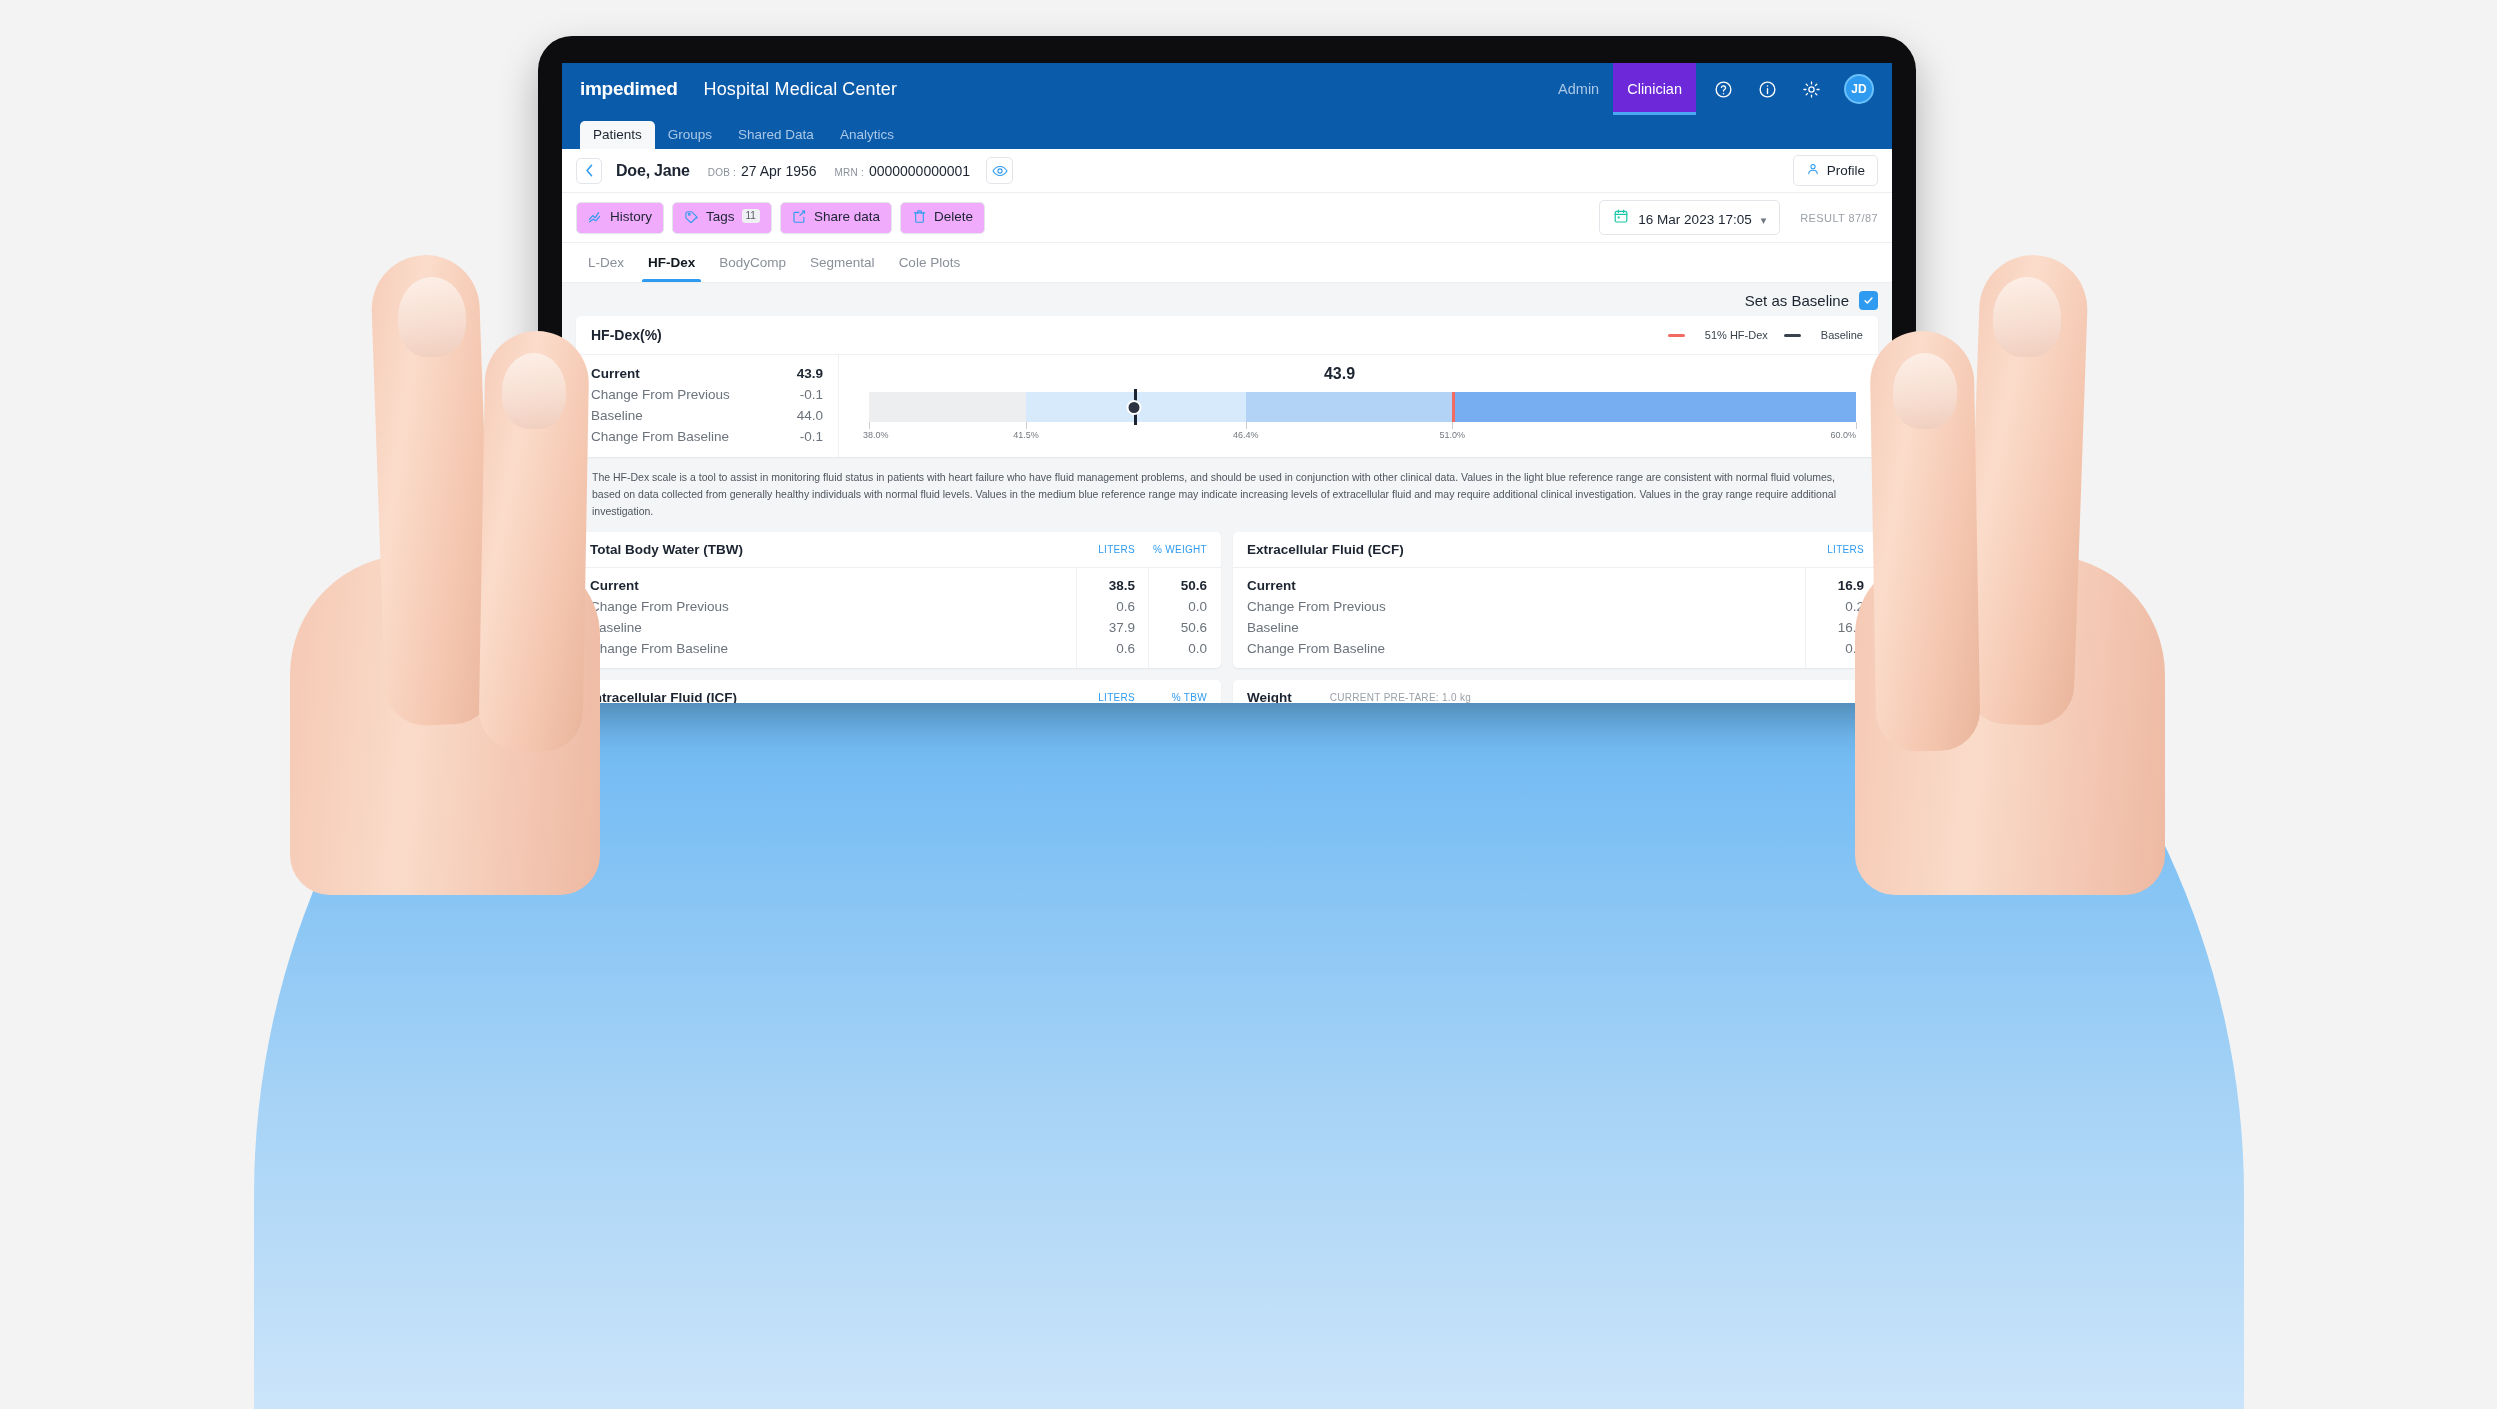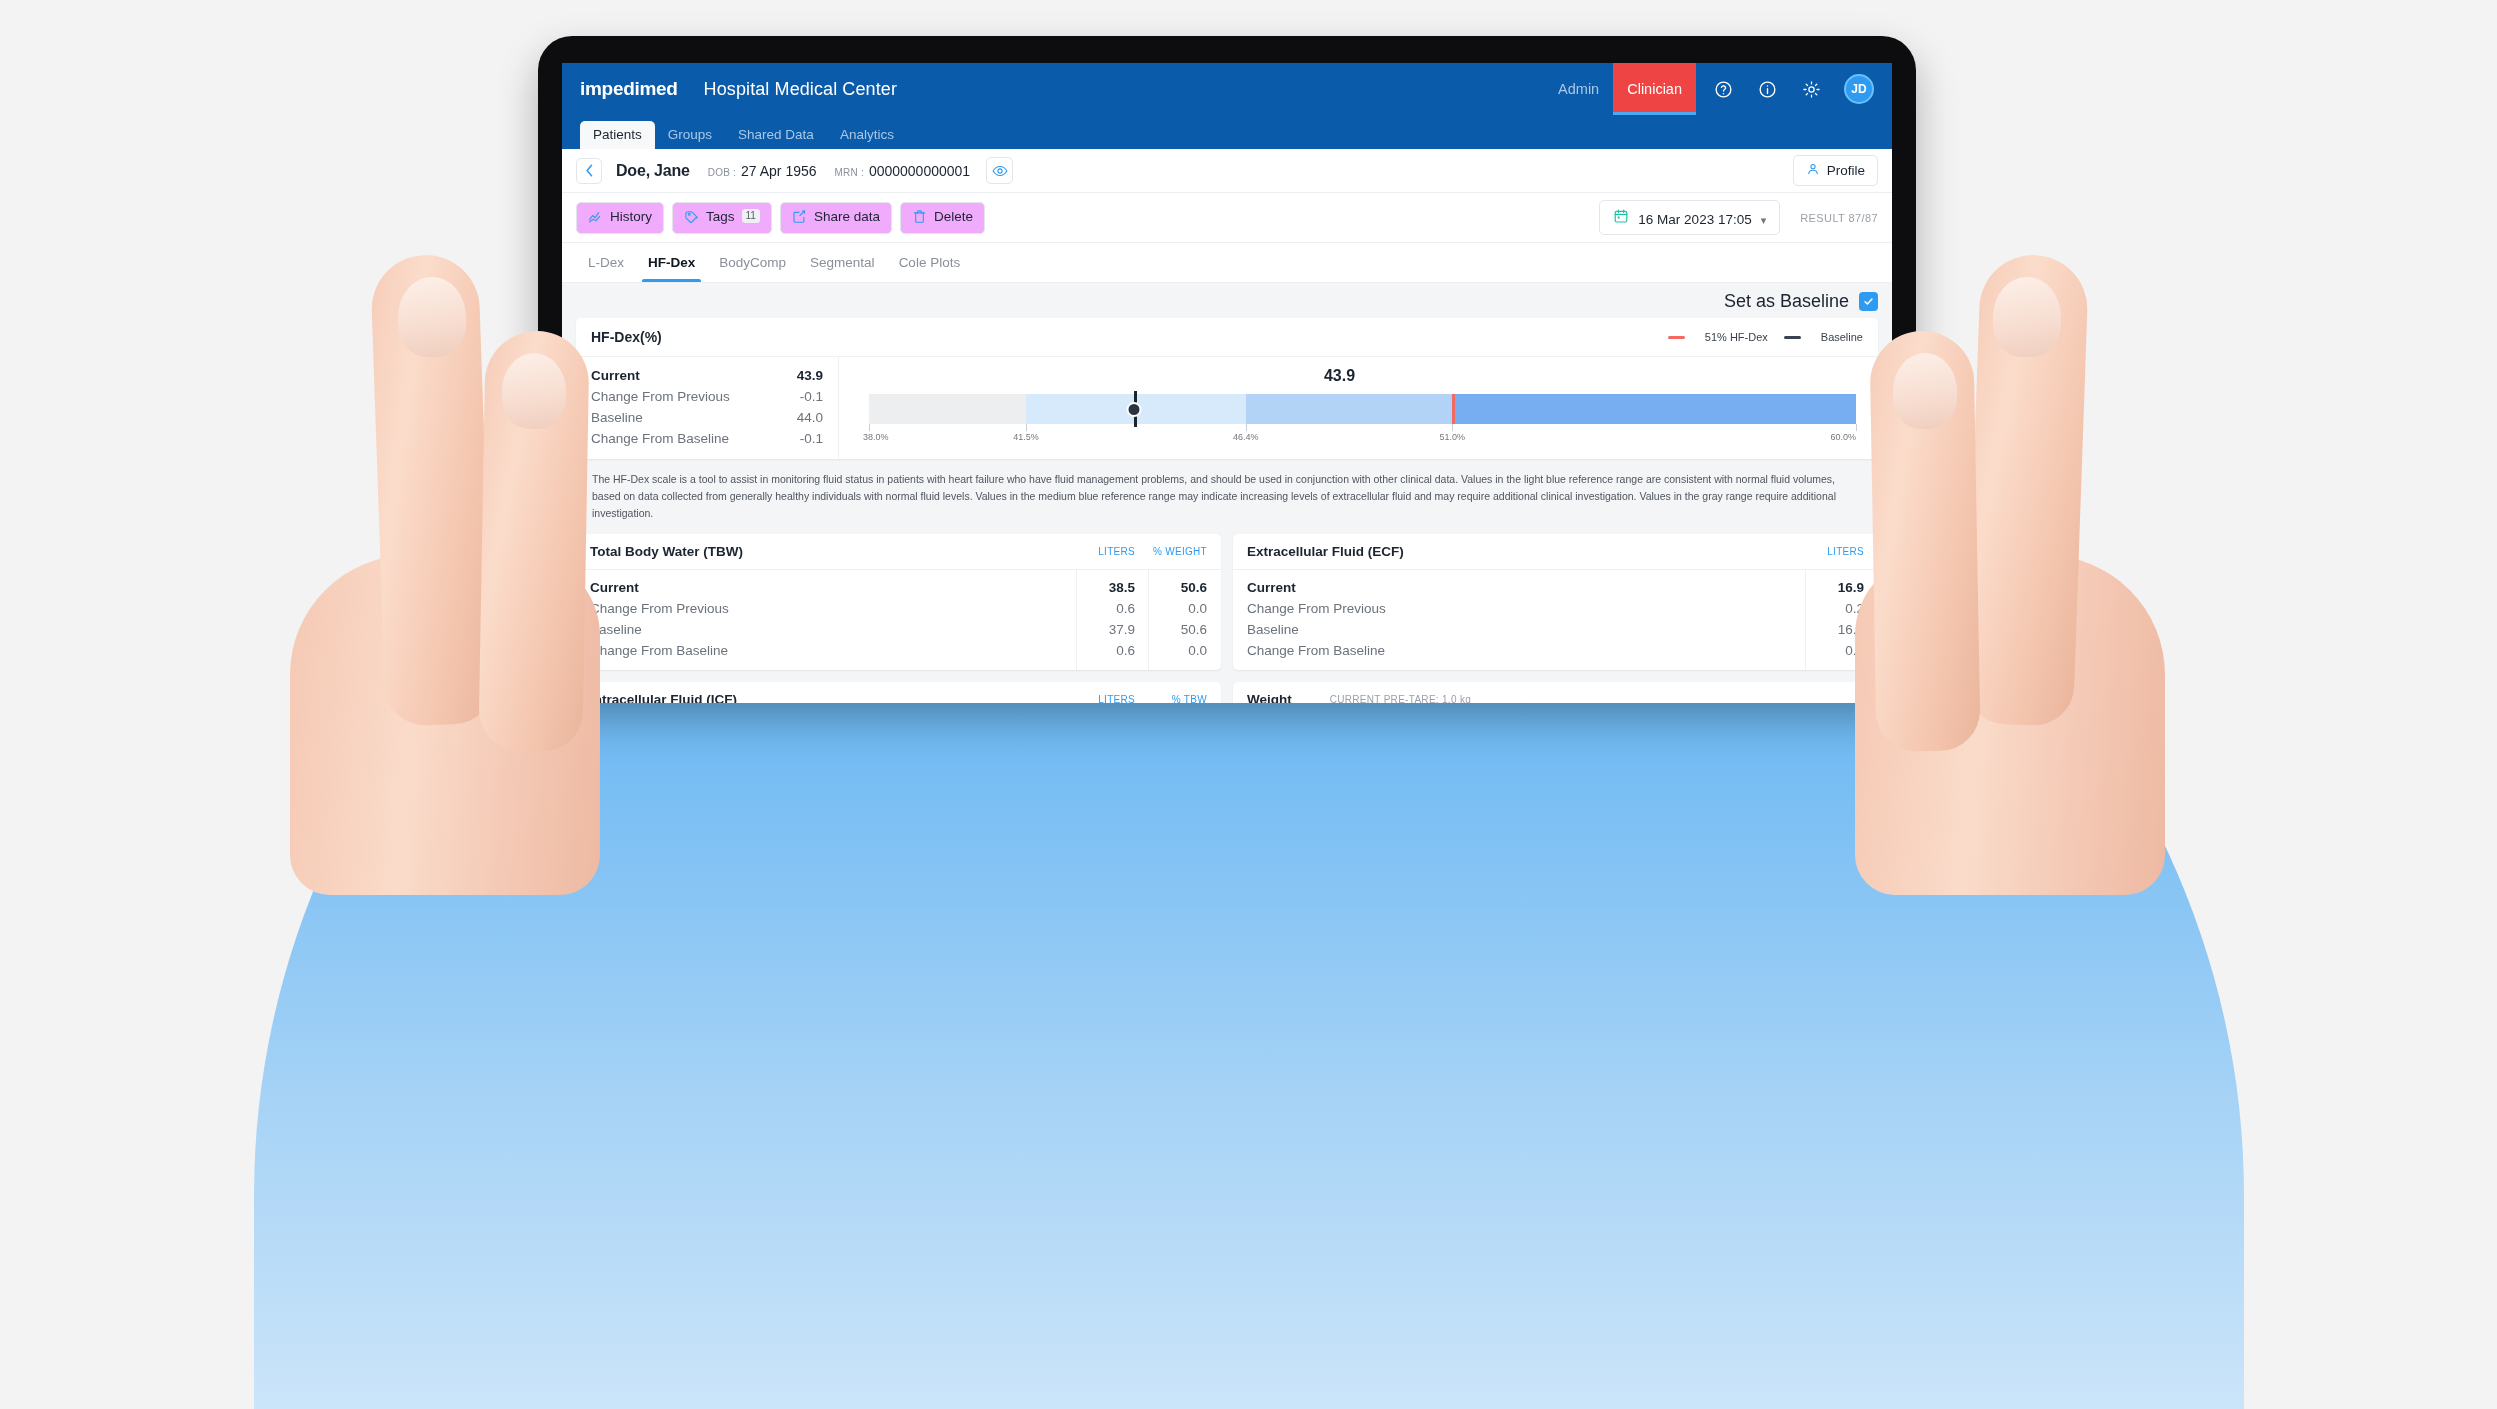--- a/index.html
+++ b/index.html
@@ -51,21 +51,21 @@
     font-size: 19px; font-weight: bold; letter-spacing: -.3px;
   }
   .org {
     font-size: 18px; margin-left: 26px; font-weight: normal; letter-spacing: .1px;
   }
   .topbar-spacer { flex: 1; }
   .role {
     font-size: 14.5px; color: #a9c8e6; padding: 0 14px; line-height: 52px; height: 52px;
   }
   .role.active {
-    color: #fff; background: #ef4444; position: relative;
+    color: #fff; background: #6d28d9; position: relative;
   }
   .role.active::after {
     content: ""; position: absolute; left: 0; right: 0; bottom: 0; height: 3px; background: #4aa8f5;
   }
   .ic-btn {
     width: 34px; height: 34px; margin-left: 10px;
     display: flex; align-items: center; justify-content: center;
   }
   .ic-btn svg { display: block; }
   .avatar {
@@ -157,21 +157,21 @@
   .stab.active { color: #111820; font-weight: bold; }
   .stab.active::after {
     content: ""; position: absolute; left: 6px; right: 6px; bottom: 0; height: 3px;
     background: #2e9bf0; border-radius: 2px 2px 0 0;
   }
 
   .baselinerow {
     display: flex; align-items: center; justify-content: flex-end;
     gap: 10px; padding: 8px 14px 6px 14px;
   }
-  .baselinerow .lbl { font-size: 18px; color: #1b2430; }
+  .baselinerow .lbl { font-size: 15px; color: #1b2430; }
   .chk {
     width: 19px; height: 19px; border-radius: 4px; background: #2e9bf0;
     display: flex; align-items: center; justify-content: center;
     color: #fff; font-size: 12px; font-weight: bold;
   }
 
   .card {
     background: #fff; border-radius: 5px; margin: 0 14px;
     box-shadow: 0 1px 2px rgba(20,30,45,.07);
   }

